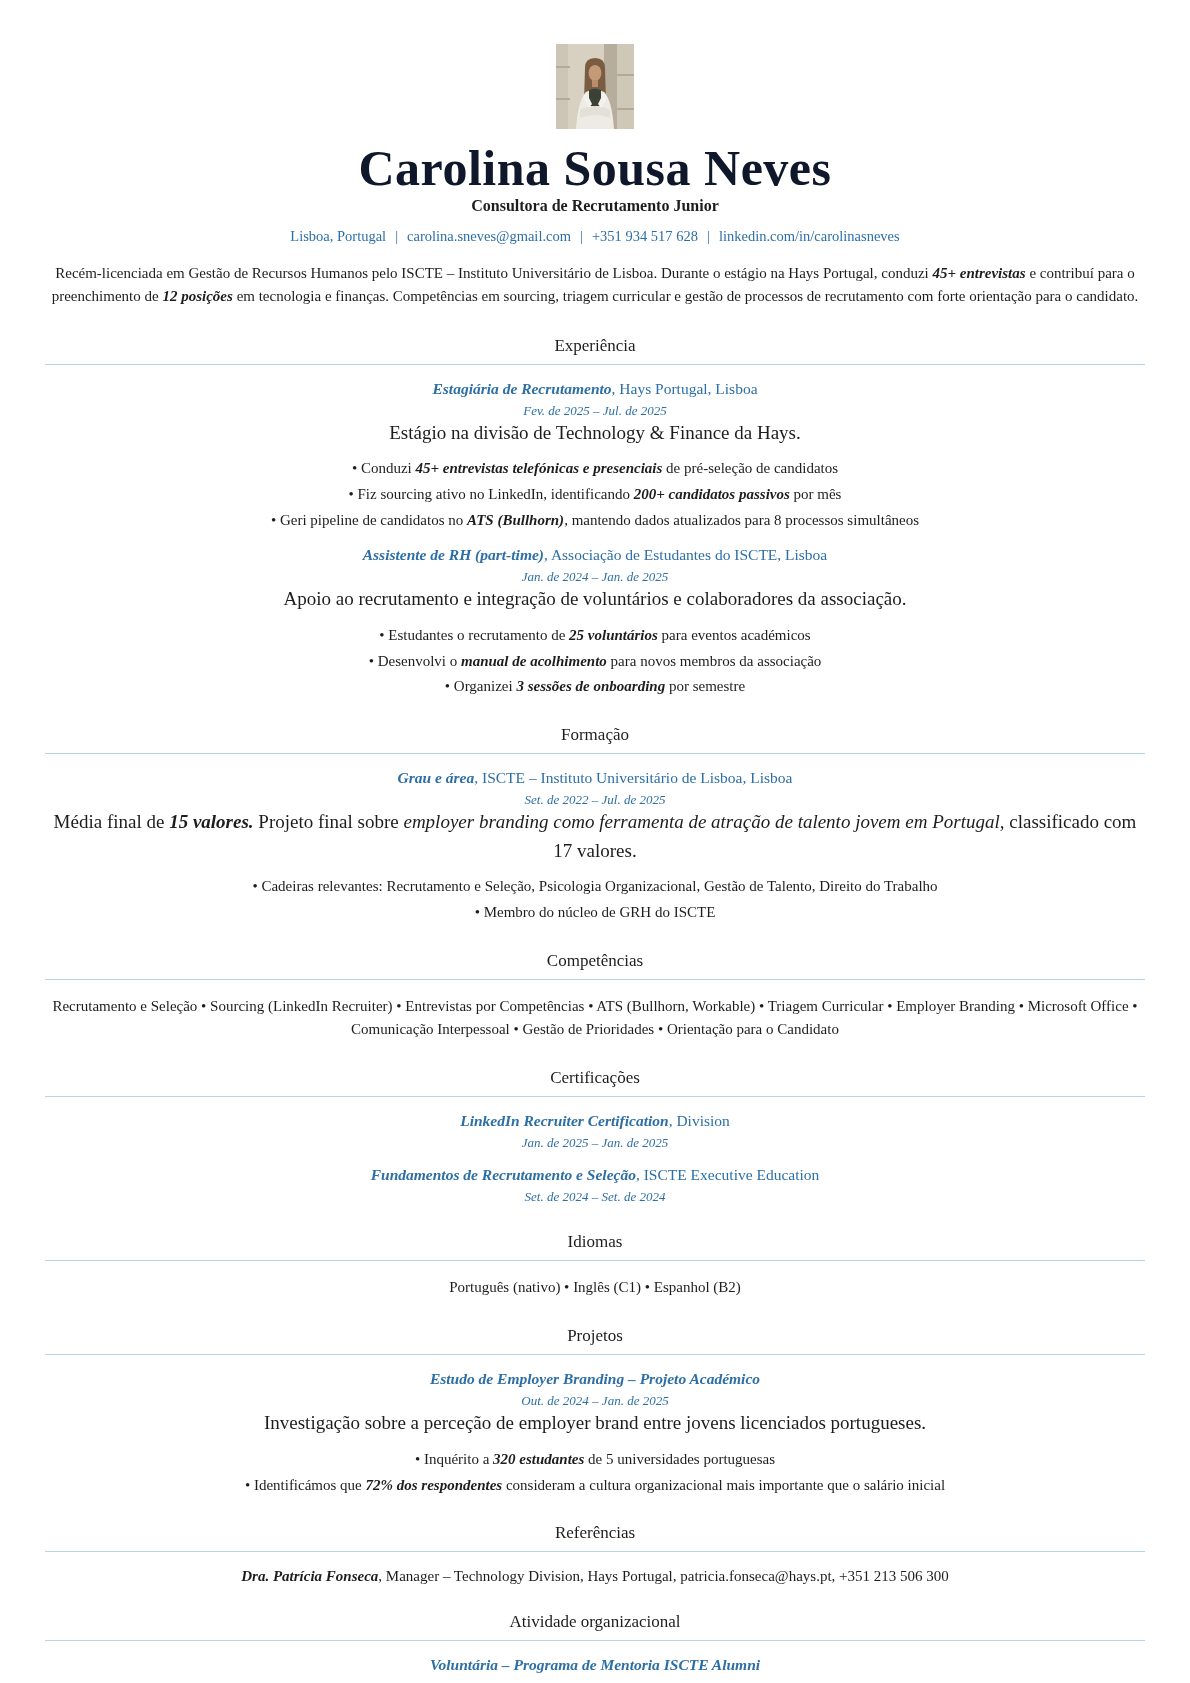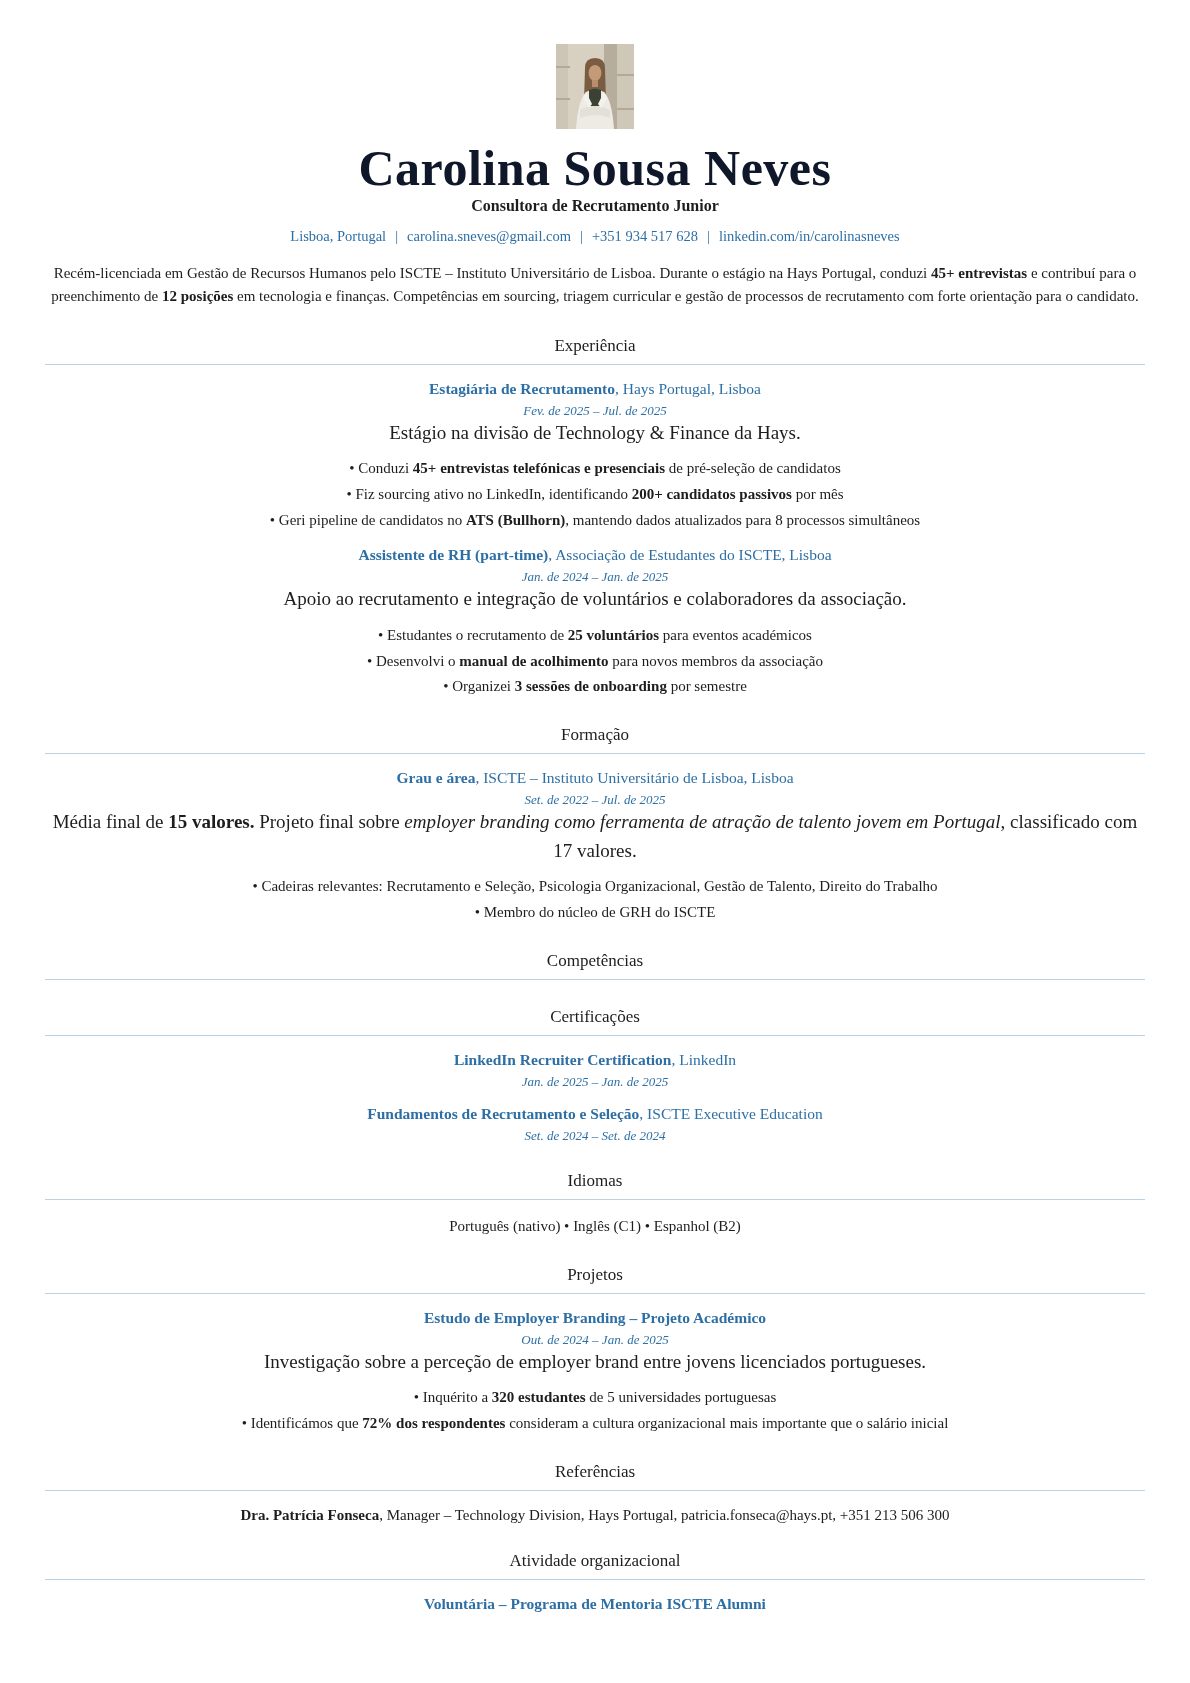--- a/index.html
+++ b/index.html
@@ -89,21 +89,21 @@
   ul.bullets li::before{content:"\2022\00a0";}
   .inline-list{
     margin-top:15px;
     font-size:15px;
     line-height:1.55;
   }
   .ref-line{
     margin-top:16px;
     font-size:15px;
   }
-  .b{font-weight:700;}
+  .b{font-weight:700;font-style:italic;}
   .i{font-style:italic;}
 </style>
 </head>
 <body>
 
 <div class="page">
 
   <div class="photo">
     <svg viewBox="0 0 78 85" xmlns="http://www.w3.org/2000/svg">
       <rect width="78" height="85" fill="#cdc5b5"></rect>
@@ -173,28 +173,29 @@
       <ul class="bullets">
         <li><span>Cadeiras relevantes: Recrutamento e Seleção, Psicologia Organizacional, Gestão de Talento, Direito do Trabalho</span></li>
         <li><span>Membro do núcleo de GRH do ISCTE</span></li>
       </ul>
     </div>
   </section>
 
   <section>
     <h2 class="sec-h">Competências</h2>
     <hr class="sec-rule">
+    <p class="inline-list">Recrutamento e Seleção • Sourcing (LinkedIn Recruiter) • Entrevistas por Competências • ATS (Bullhorn, Workable) • Triagem Curricular • Employer Branding • Microsoft Office • Comunicação Interpessoal • Gestão de Prioridades • Orientação para o Candidato</p>
   </section>
 
   <section>
     <h2 class="sec-h">Certificações</h2>
     <hr class="sec-rule">
 
     <div class="entry">
-      <div class="entry-title"><span class="b">LinkedIn Recruiter Certification</span><span>, LinkedIn</span></div>
+      <div class="entry-title"><span class="b">LinkedIn Recruiter Certification</span><span>, Division</span></div>
       <div class="entry-dates">Jan. de 2025 – Jan. de 2025</div>
     </div>
 
     <div class="entry">
       <div class="entry-title"><span class="b">Fundamentos de Recrutamento e Seleção</span><span>, ISCTE Executive Education</span></div>
       <div class="entry-dates">Set. de 2024 – Set. de 2024</div>
     </div>
   </section>
 
   <section>

